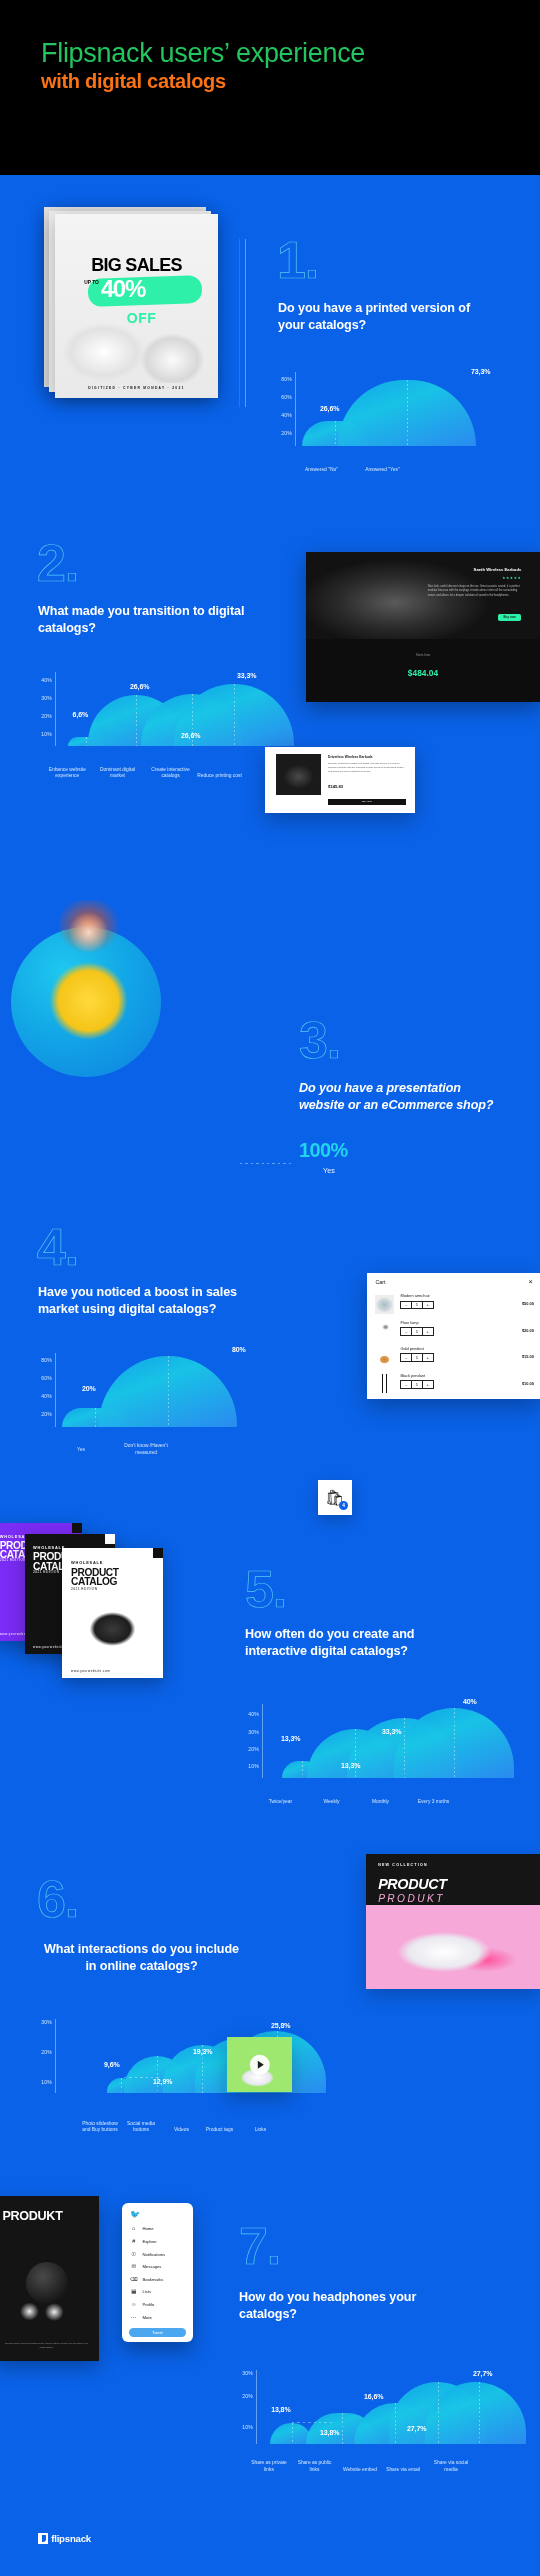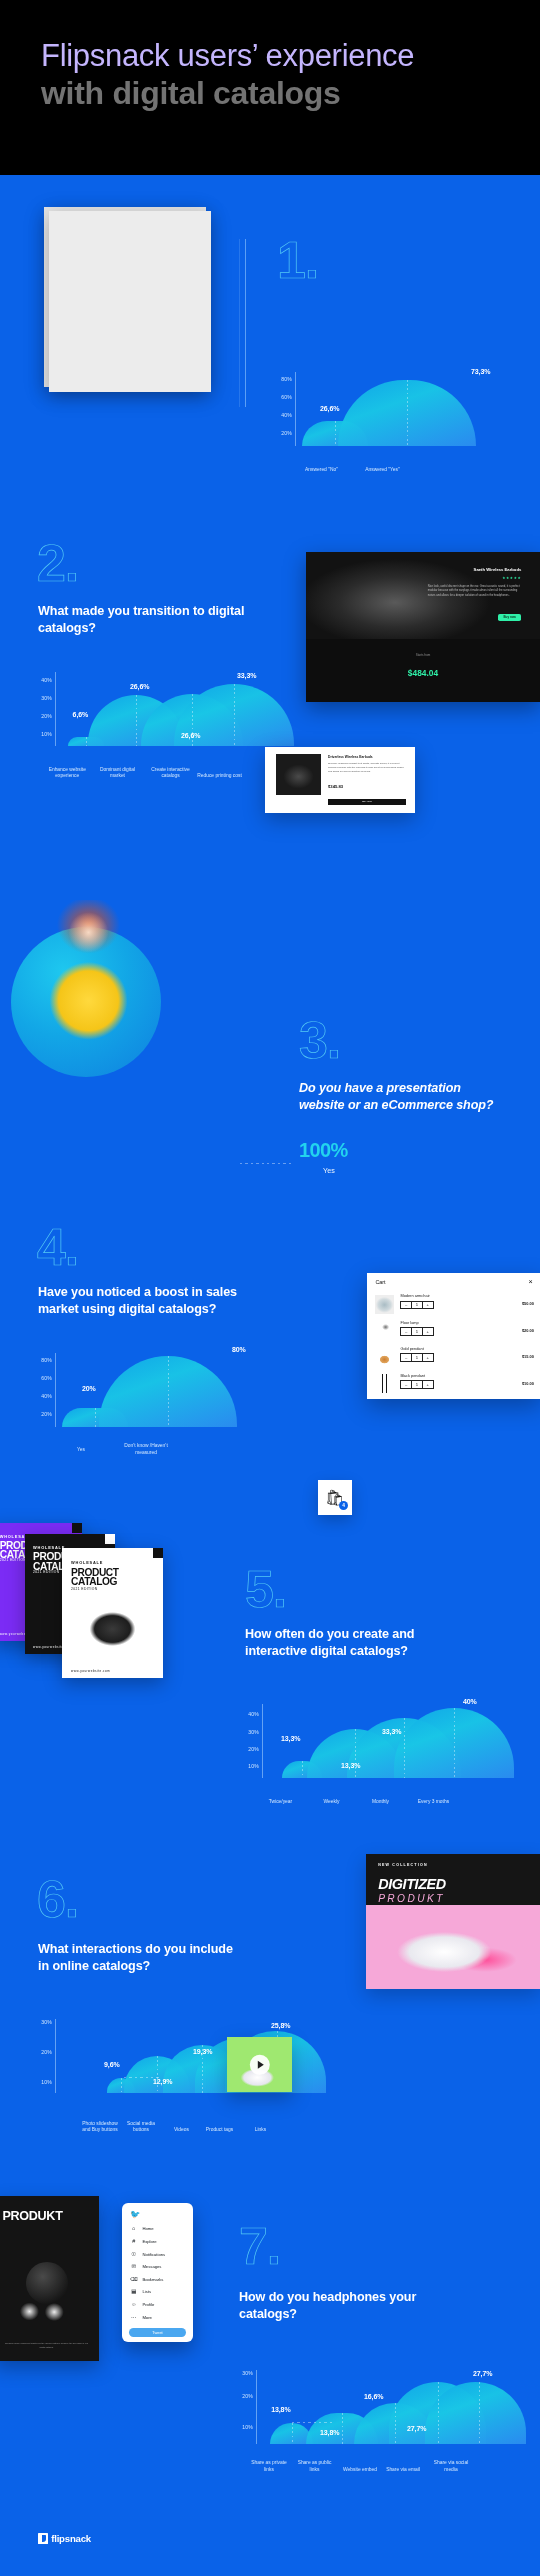--- a/index.html
+++ b/index.html
@@ -8,22 +8,22 @@
     font-family: "Liberation Sans", sans-serif;
     background: #0a62e8;
     width: 540px;
     overflow-x: hidden;
   }
   .page { position: relative; width: 540px; height: 2576px; background: #0a62e8; overflow: hidden; }
 
   
   .header { position: absolute; left: 0; top: 0; width: 540px; height: 175px; background: #000; }
   .header-inner { position: absolute; left: 41px; top: 37px; }
-  .title-line1 { color: #c4b5fd; font-size: 31px; font-weight: 300; letter-spacing: -0.3px; line-height: 1.2; }
-  .title-line2 { color: #737373; font-size: 32px; font-weight: 800; letter-spacing: -0.3px; line-height: 1.2; }
+  .title-line1 { color: #22c55e; font-size: 27px; font-weight: 300; letter-spacing: -0.3px; line-height: 1.2; }
+  .title-line2 { color: #f97316; font-size: 20px; font-weight: 800; letter-spacing: -0.3px; line-height: 1.2; }
 
   
   .secnum { font-size: 52px; font-weight: 800; line-height: 1;
     color: transparent; -webkit-text-stroke: 0.7px #52c8f5; letter-spacing: -1.2px; }
 
   .qtitle { color: #fff; font-size: 12.6px; font-weight: 800; line-height: 1.32; letter-spacing: -0.1px; }
 
   
   .vrule { position: absolute; width: 0.6px; background: rgba(160,210,255,.55); }
 
@@ -171,28 +171,40 @@
   <div class="header">
     <div class="header-inner">
       <div class="title-line1">Flipsnack users’ experience</div>
       <div class="title-line2">with digital catalogs</div>
     </div>
   </div>
 
   <div class="cat-stack" style="left:27px; top:207px; width:198px; height:192px;">
     <div class="cat-page" style="left:17px; top:0; width:162px; height:180px; background:#e3e3e3;"></div>
     <div class="cat-page" style="left:21.6px; top:3.6px; width:162px; height:181px; background:#ececec;"></div>
+    <div class="cat-page" style="left:28px; top:7.2px; width:163px; height:184px; background:#f5f5f5;">
+      <div class="bigsales">
+        <div class="bs-brush"></div>
+        <div class="bs-title">BIG SALES</div>
+        <div class="bs-upto">UP TO</div>
+        <div class="bs-40">40%</div>
+        <div class="bs-off">OFF</div>
+        <div class="bs-pods"></div>
+        <div class="bs-foot">DIGITIZED  ·  CYBER MONDAY  ·  2021</div>
+      </div>
+    </div>
   </div>
 
   <div class="vrule" style="left:245px; top:239px; height:168px;"></div>
   <div class="vrule" style="left:239px; top:239px; height:168px; opacity:.35;"></div>
 
   <div class="secnum" style="position:absolute; left:277px; top:234px;">
     <span>1.</span>
   </div>
+  <div class="qtitle" style="position:absolute; left:278px; top:300px; width:198px;">Do you have a printed version of your catalogs?</div>
 
   <div class="chart" style="position:absolute; left:273px; top:372px; width:252px; height:90px;">
     <div class="axisline"></div>
     <div class="baseline"></div>
     <div class="ylab" style="top:3.6px;">80%</div>
     <div class="ylab" style="top:21.6px;">60%</div>
     <div class="ylab" style="top:40px;">40%</div>
     <div class="ylab" style="top:58px;">20%</div>
     <div class="domes">
       <div class="dome" style="left:4.8px; width:66px; height:25px;"></div>
@@ -409,21 +421,21 @@
     </div>
     <div class="xlab" style="left:17px; width:47px; bottom:-12px;">Twice/year</div>
     <div class="xlab" style="left:71px; width:41px; bottom:-12px;">Weekly</div>
     <div class="xlab" style="left:120px; width:41px; bottom:-12px;">Monthly</div>
     <div class="xlab" style="left:173px; width:41px; bottom:-12px;">Every 3 moths</div>
   </div>
 
   <div class="secnum" style="position:absolute; left:37px; top:1873px;">
     <span>6.</span>
   </div>
-  <div class="qtitle" style="position:absolute; left:38px; top:1941px; width:207px;">What interactions do you include in online catalogs?</div>
+  <div class="qtitle" style="position:absolute; left:38px; top:1941px; width:207px;text-align:center;">What interactions do you include in online catalogs?</div>
 
   <div class="chart" style="position:absolute; left:33px; top:2019px; width:270px; height:90px;">
     <div class="axisline"></div>
     <div class="baseline"></div>
     <div class="ylab" style="top:0px;">30%</div>
     <div class="ylab" style="top:30px;">20%</div>
     <div class="ylab" style="top:60px;">10%</div>
     <div class="domes">
       <div class="dome" style="left:50px; width:28px; height:15.6px;"></div>
       <div class="dome" style="left:67px; width:66px; height:37px;"></div>
@@ -448,21 +460,21 @@
     <div class="xlab" style="left:47px; width:40px; bottom:-25px;">Photo slideshow and Buy buttons</div>
     <div class="xlab" style="left:89px; width:38px; bottom:-25px;">Social media buttons</div>
     <div class="xlab" style="left:130px; width:37px; bottom:-25px;">Videos</div>
     <div class="xlab" style="left:168px; width:37px; bottom:-25px;">Product tags</div>
     <div class="xlab" style="left:209px; width:37px; bottom:-25px;">Links</div>
   </div>
 
   <div class="sneak" style="left:366px; top:1854px; width:174px; height:135px;">
     <div class="sneak-top"></div>
     <div class="sneak-kicker">NEW COLLECTION</div>
-    <div class="sneak-title">DIGITIZED</div>
+    <div class="sneak-title">PRODUCT</div>
     <div class="sneak-sub">PRODUKT</div>
     <div class="sneak-shoe"></div>
   </div>
 
   <div class="vidcard" style="left:227px; top:2037px; width:65px; height:55px;">
     <div style="position:absolute; left:8%; bottom:6%; width:84%; height:54%;
       background: radial-gradient(ellipse 42% 42% at 46% 62%, #ffffff 0%, #e6e6ee 58%, rgba(230,230,238,0) 72%);"></div>
     <div class="play"></div>
   </div>
 

